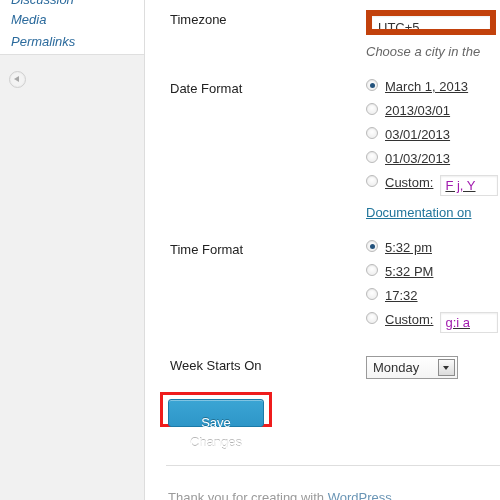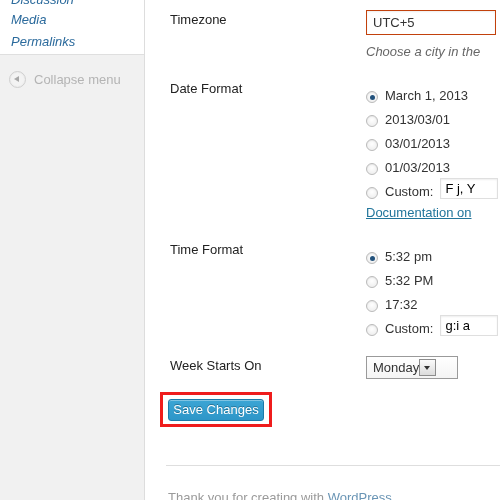--- a/index.html
+++ b/index.html
@@ -128,40 +128,41 @@
   .tz-select {
     display: block;
     width: 130px;
     height: 25px;
     line-height: 23px;
     padding: 0 6px;
     font-size: 13px;
     font-family: "Liberation Sans", sans-serif;
     color: #333333;
     background: #ffffff;
-    border: 1px solid #c2410c;
+    border: 6px solid #c2410c;
     box-shadow: inset 0 1px 2px rgba(0,0,0,.07);
     box-sizing: border-box;
     white-space: nowrap;
     overflow: hidden;
   }
   .tz-help {
     display: block;
     margin-top: 9px;
     font-style: italic;
     font-size: 13px;
     color: #666666;
     white-space: nowrap;
   }
 
   .radio-row {
     display: flex;
-    align-items: flex-end;
+    align-items: flex-start;
     height: 24px;
     white-space: nowrap;
+    text-decoration: underline;
   }
   .radio {
     width: 12px;
     height: 12px;
     border-radius: 50%;
     border: 1px solid #bbbbbb;
     background: radial-gradient(circle at 50% 40%, #ffffff 0%, #f0f0f0 70%, #e4e4e4 100%);
     box-shadow: inset 0 1px 1px rgba(0,0,0,.06);
     flex: 0 0 auto;
     position: relative;
@@ -183,39 +184,40 @@
     color: #333333;
   }
   .custom-input {
     margin-left: 7px;
     width: 58px;
     height: 21px;
     line-height: 19px;
     padding: 0 4px;
     font-size: 13px;
     font-family: "Liberation Sans", sans-serif;
-    color: #000000;
+    color: #a21caf;
     background: #ffffff;
     border: 1px solid #dfdfdf;
     box-shadow: inset 0 1px 2px rgba(0,0,0,.07);
     box-sizing: border-box;
     white-space: nowrap;
     overflow: hidden;
   }
   .doc-link {
     display: inline-block;
     margin-top: 6px;
     color: #21759b;
     font-size: 13px;
     white-space: nowrap;
   }
 
   .week-select {
     display: flex;
     align-items: center;
+    justify-content: space-between;
     width: 92px;
     height: 23px;
     background: linear-gradient(#ffffff, #f4f4f4);
     border: 1px solid #9a9a9a;
     padding: 0 2px 0 6px;
     box-sizing: border-box;
     font-size: 13px;
     color: #333333;
   }
   .week-arrow {
@@ -267,21 +269,21 @@
     border-radius: 3px;
     color: #ffffff;
     font-size: 13px;
     font-family: "Liberation Sans", sans-serif;
     text-align: center;
     line-height: 20px;
     text-shadow: 0 -1px 0 rgba(0,0,0,.3);
     box-shadow: inset 0 1px 0 rgba(255,255,255,.35);
     box-sizing: border-box;
     cursor: pointer;
-    padding: 0;
+    padding: 13px;
   }
 
   
   #footer {
     position: absolute;
     left: 0;
     top: 465px;
     width: 354px;
   }
   #footer-divider {
@@ -311,21 +313,20 @@
 <div id="sidebar">
 
   <nav id="sidebar-menu">
     <a class="menu-item first" href="#">Discussion</a>
     <a class="menu-item" href="#">Media</a>
     <a class="menu-item" href="#">Permalinks</a>
   </nav>
 
   <div id="collapse-row">
     <span id="collapse-icon"></span>
-    <span id="collapse-label">Collapse menu</span>
   </div>
 
 </div>
 
 <div id="content">
 
   <table class="form-table">
 
     <tbody>
         <tr>

